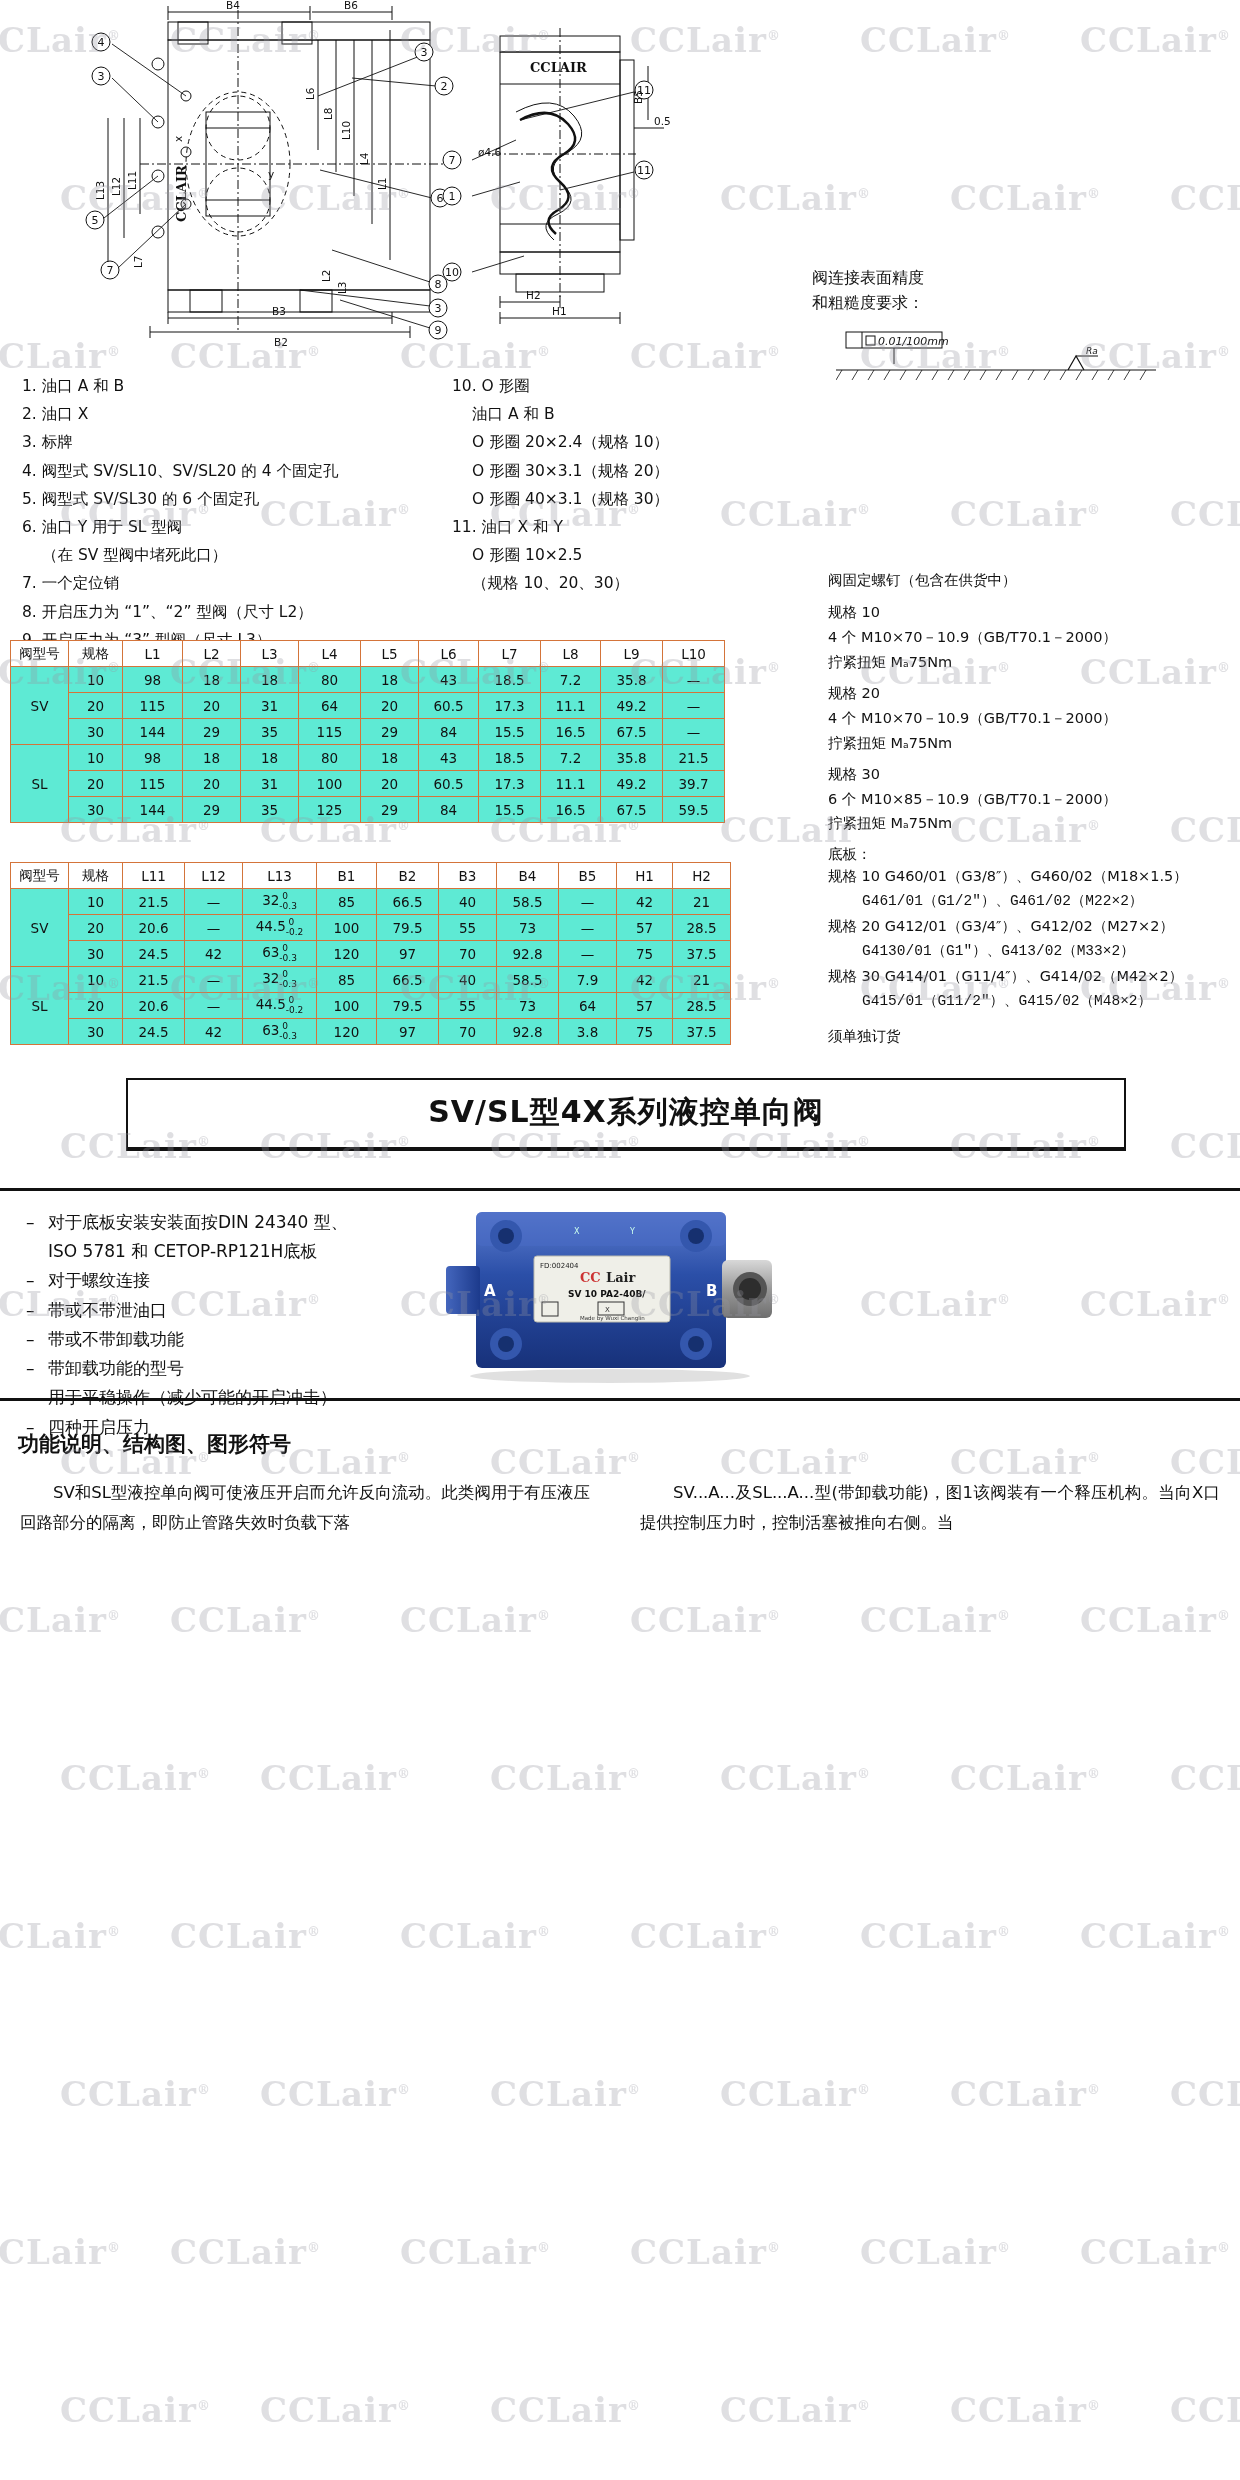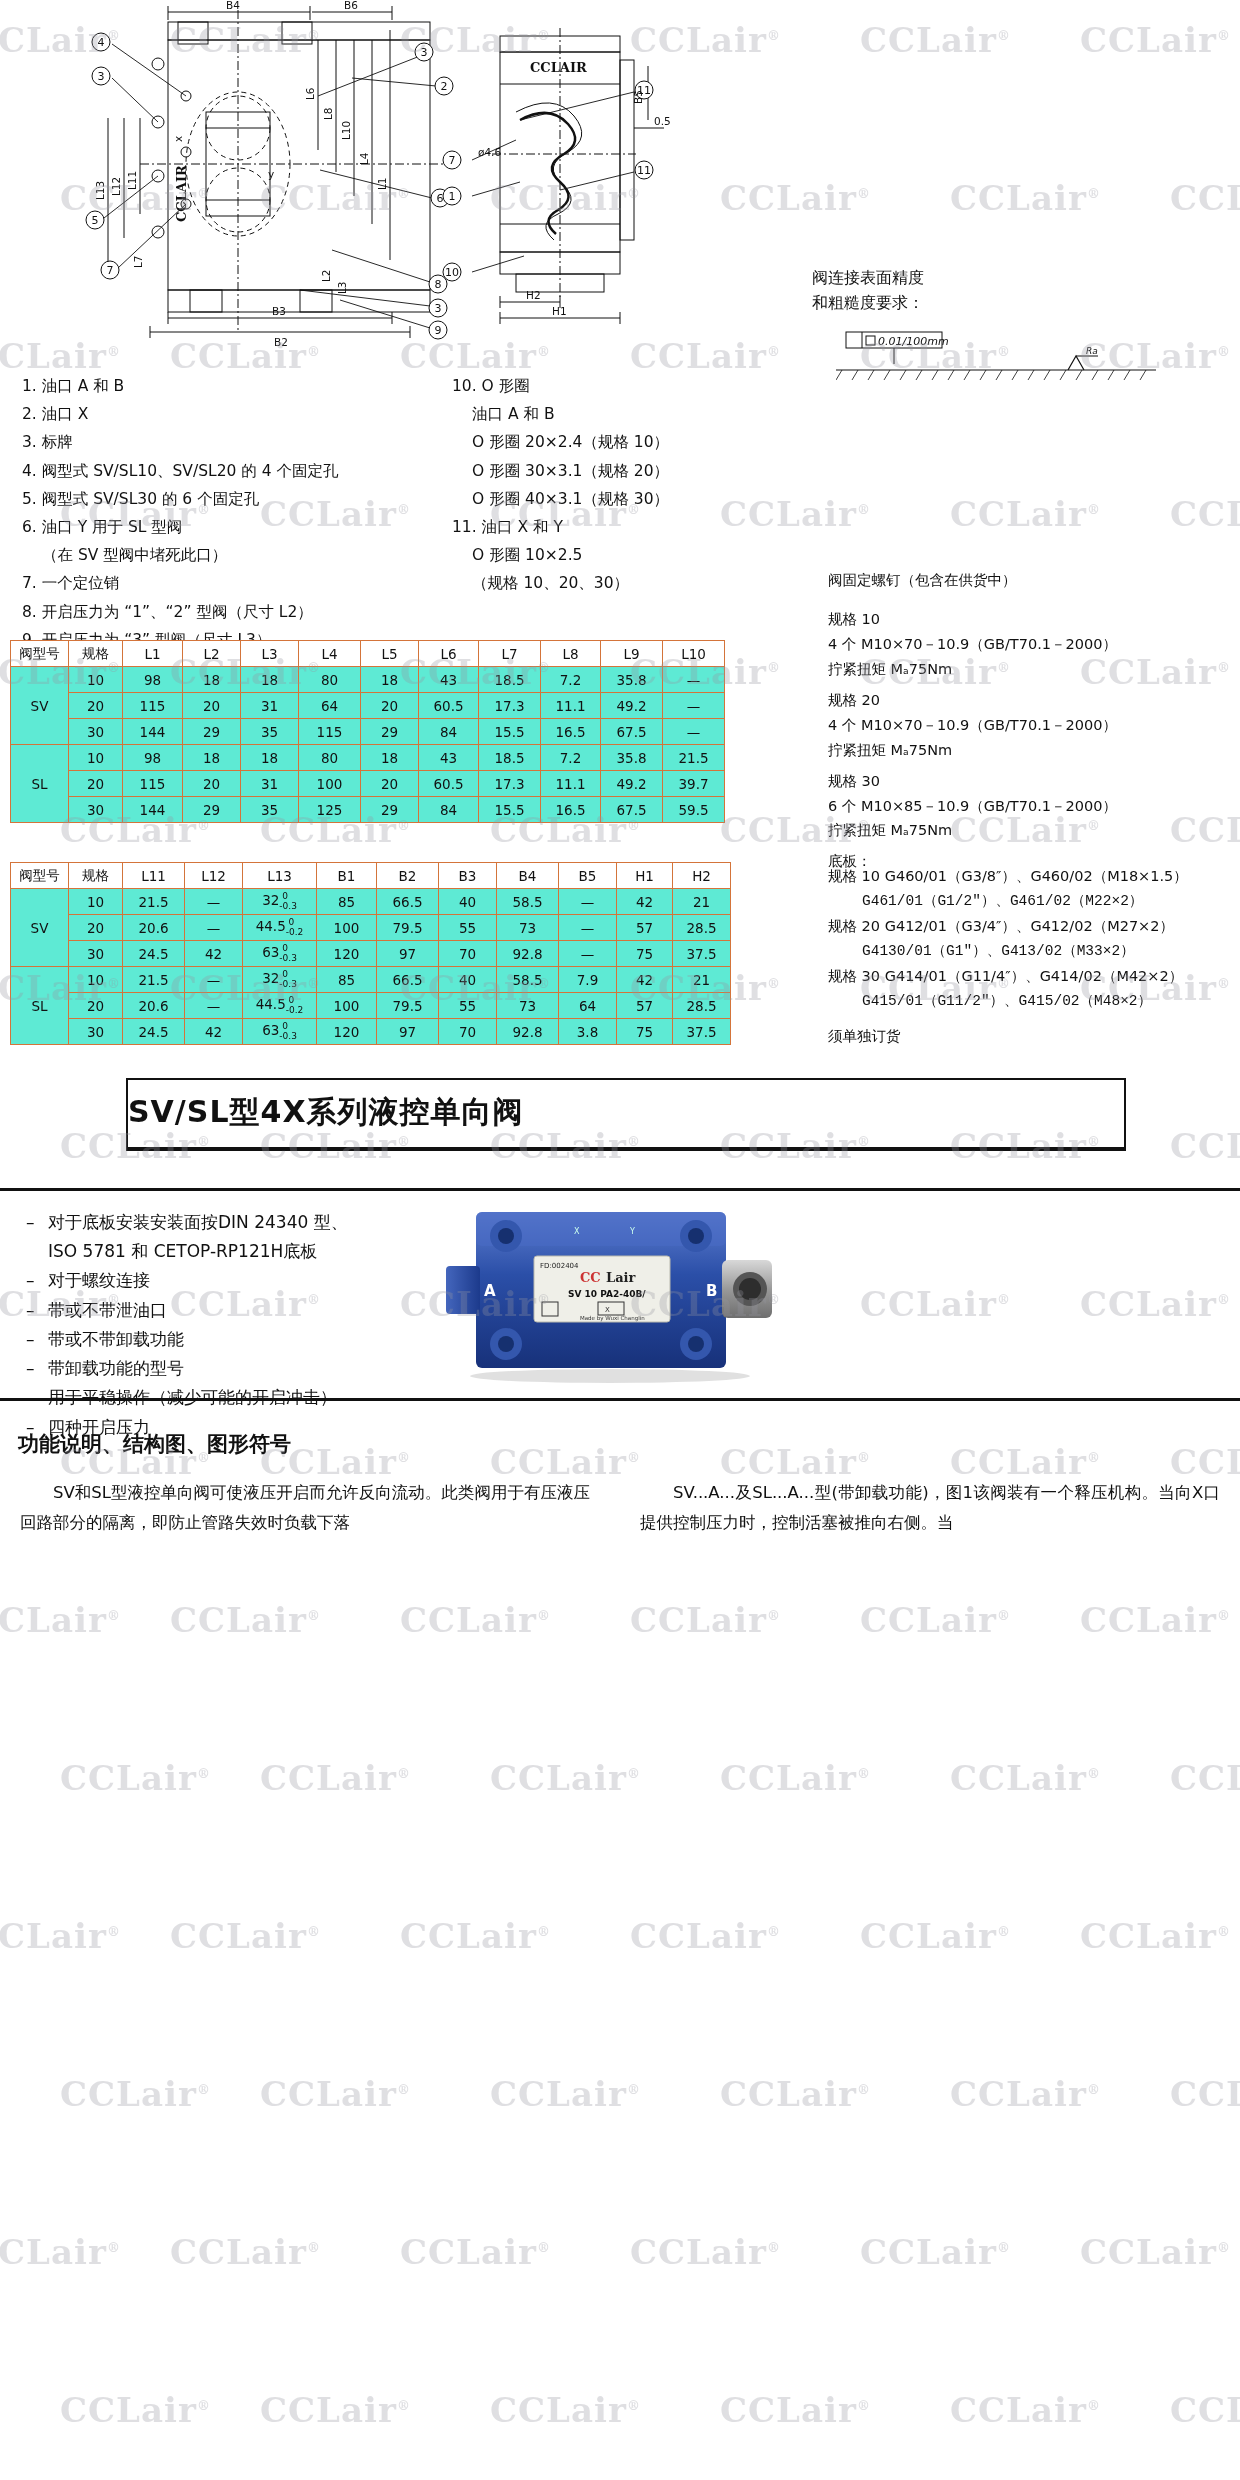--- a/index.html
+++ b/index.html
@@ -76,21 +76,21 @@
   }
   #rb1 { left:828px; top:568px; width:400px; }
   #rb2 { left:828px; top:864px; width:400px; }
 
   
   .titleblock {
     position:absolute; left:126px; top:1078px; width:1000px;
     border:2px solid #111;
   }
   .tb-top {
-    text-align:left; font-size:30px; font-weight:bold;
+    text-align:center; font-size:30px; font-weight:bold;
     font-family:"DejaVu Sans","Liberation Sans",sans-serif;
     padding:12px 0 14px; border-bottom:2px solid #111;
     letter-spacing:1px;
   }
   .tb-bot { display:flex; }
   .tb-cell {
     flex:1; text-align:center; font-size:20px; font-weight:bold;
     padding:9px 0;
   }
   .tb-cell + .tb-cell { border-left:2px solid #111; }
@@ -359,21 +359,21 @@
     <div class="note-line indent1">O 形圈 30×3.1（规格 20）</div>
     <div class="note-line indent1">O 形圈 40×3.1（规格 30）</div>
     <div class="note-line">11. 油口 X 和 Y</div>
     <div class="note-line indent1">O 形圈 10×2.5</div>
     <div class="note-line indent1">（规格 10、20、30）</div>
   </div>
 </div>
 
 <div class="rightblk" id="rb1">
   <div>阀固定螺钉（包含在供货中）</div>
-  <div style="margin-top:14px;">
+  <div style="margin-top:7px;">
     <div>规格 10</div>
     <div>4 个 M10×70－10.9（GB/T70.1－2000）</div>
     <div>拧紧扭矩 Mₐ75Nm</div>
   </div>
   <div style="margin-top:6px;">
     <div>规格 20</div>
     <div>4 个 M10×70－10.9（GB/T70.1－2000）</div>
     <div>拧紧扭矩 Mₐ75Nm</div>
   </div>
   <div style="margin-top:6px;">

